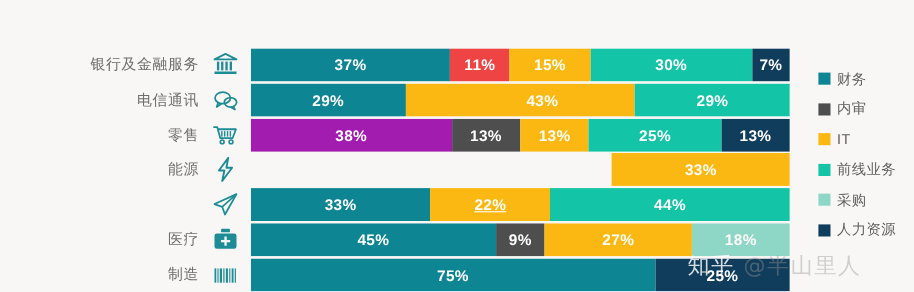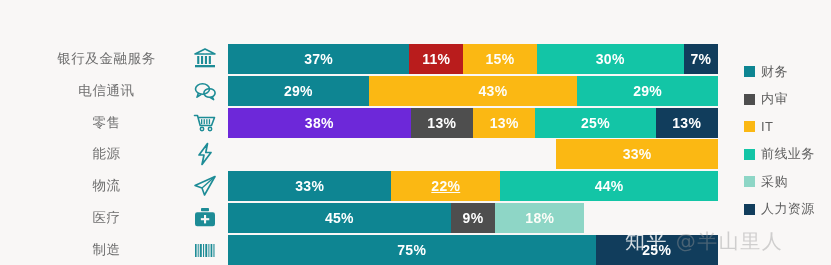--- a/index.html
+++ b/index.html
@@ -30,23 +30,23 @@
   }
   .row {
     position: relative;
     height: 30px;
     margin-bottom: 1.8px;
     display: flex;
     align-items: center;
   }
   .row-label {
     position: absolute;
-    left: 16px;
+    left: 0;
     width: 181px;
-    text-align: center;
+    text-align: right;
     font-size: 13.5px;
     color: #6e6e6e;
     letter-spacing: 0.6px;
     white-space: nowrap;
   }
   .row-icon {
     position: absolute;
     left: 190px;
     width: 30px;
     height: 30px;
@@ -137,21 +137,21 @@
             <rect x="5.2" y="10" width="2.1" height="8" fill="#1d8c96"></rect>
             <rect x="9" y="10" width="2.1" height="8" fill="#1d8c96"></rect>
             <rect x="12.9" y="10" width="2.1" height="8" fill="#1d8c96"></rect>
             <rect x="16.8" y="10" width="2.1" height="8" fill="#1d8c96"></rect>
             <rect x="3" y="19" width="20" height="2.3" fill="#1d8c96"></rect>
             <circle cx="13" cy="6.2" r="1" fill="#f9f7f6"></circle>
           </svg>
         </div>
         <div class="bar">
           <div class="seg" style="background: rgb(14, 133, 146); flex: 0 0 37%;">37%</div>
-          <div class="seg" style="background: #b91c1c; flex: 0 0 11%;">11%</div>
+          <div class="seg" style="background: #ef4444; flex: 0 0 11%;">11%</div>
           <div class="seg lightbg" style="background: rgb(251, 184, 19); flex: 0 0 15%;">15%</div>
           <div class="seg" style="background: rgb(19, 197, 166); flex: 0 0 30%;">30%</div>
           <div class="seg" style="background: rgb(17, 61, 92); flex: 0 0 7%;">7%</div>
         </div>
       </div>
       <div class="row">
         <div class="row-label">电信通讯</div>
         <div class="row-icon">
           <svg width="26" height="26" viewBox="0 0 26 26">
             <ellipse cx="10.5" cy="11" rx="7" ry="5.2" fill="none" stroke="#1d8c96" stroke-width="1.6"></ellipse>
@@ -173,41 +173,40 @@
             <path d="M2.5 5.5 L5.5 5.5 L8.2 15.5 L19.5 15.5 L22.5 7.5 L6.2 7.5" fill="none" stroke="#1d8c96" stroke-width="1.6" stroke-linejoin="round" stroke-linecap="round"></path>
             <rect x="9" y="9.2" width="1.3" height="5" fill="#1d8c96"></rect>
             <rect x="11.6" y="9.2" width="1.3" height="5" fill="#1d8c96"></rect>
             <rect x="14.2" y="9.2" width="1.3" height="5" fill="#1d8c96"></rect>
             <rect x="16.8" y="9.2" width="1.3" height="5" fill="#1d8c96"></rect>
             <circle cx="10" cy="19" r="1.7" fill="none" stroke="#1d8c96" stroke-width="1.5"></circle>
             <circle cx="18" cy="19" r="1.7" fill="none" stroke="#1d8c96" stroke-width="1.5"></circle>
           </svg>
         </div>
         <div class="bar">
-          <div class="seg" style="background: #6d28d9; flex: 0 0 37.2549%;">38%</div>
+          <div class="seg" style="background: #a21caf; flex: 0 0 37.2549%;">38%</div>
           <div class="seg" style="background: rgb(78, 78, 78); flex: 0 0 12.7451%;">13%</div>
           <div class="seg lightbg" style="background: rgb(251, 184, 19); flex: 0 0 12.7451%;">13%</div>
           <div class="seg" style="background: rgb(19, 197, 166); flex: 0 0 24.5098%;">25%</div>
           <div class="seg" style="background: rgb(17, 61, 92); flex: 0 0 12.7451%;">13%</div>
         </div>
       </div>
       <div class="row">
         <div class="row-label">能源</div>
         <div class="row-icon">
           <svg width="26" height="26" viewBox="0 0 26 26">
             <path d="M15.5 2.5 L7 14 L12 14 L10 23.5 L19 11.5 L13.8 11.5 Z" fill="none" stroke="#1d8c96" stroke-width="1.7" stroke-linejoin="round"></path>
           </svg>
         </div>
         <div class="bar">
           <div class="seg" style="background: rgb(14, 133, 146); flex: 0 0 67%; margin-top: 36px;">67%</div>
           <div class="seg lightbg" style="background: rgb(251, 184, 19); flex: 0 0 33%;">33%</div>
         </div>
       </div>
       <div class="row">
-        <div class="row-label">物流</div>
         <div class="row-icon">
           <svg width="26" height="26" viewBox="0 0 26 26">
             <path d="M23 3.5 L3 12.5 L10 15 L12.5 22 Z" fill="none" stroke="#1d8c96" stroke-width="1.6" stroke-linejoin="round"></path>
             <path d="M23 3.5 L10 15" fill="none" stroke="#1d8c96" stroke-width="1.4"></path>
           </svg>
         </div>
         <div class="bar">
           <div class="seg" style="background: rgb(14, 133, 146); flex: 0 0 33.3333%;">33%</div>
           <div class="seg lightbg" style="background: rgb(251, 184, 19); flex: 0 0 22.2222%; text-decoration: underline;">22%</div>
           <div class="seg" style="background: rgb(19, 197, 166); flex: 0 0 44.4444%;">44%</div>
@@ -219,20 +218,21 @@
           <svg width="26" height="26" viewBox="0 0 26 26">
             <rect x="9" y="3" width="8" height="3.2" rx="0.8" fill="#1d8c96"></rect>
             <rect x="3" y="7.2" width="20" height="14" rx="2.2" fill="#1d8c96"></rect>
             <rect x="12" y="10" width="2.1" height="8.4" fill="#f9f7f6"></rect>
             <rect x="8.85" y="13.15" width="8.4" height="2.1" fill="#f9f7f6"></rect>
           </svg>
         </div>
         <div class="bar">
           <div class="seg" style="background: rgb(14, 133, 146); flex: 0 0 45.4545%;">45%</div>
           <div class="seg" style="background: rgb(78, 78, 78); flex: 0 0 9.09091%;">9%</div>
+          <div class="seg lightbg" style="background: rgb(251, 184, 19); flex: 0 0 27.2727%;">27%</div>
           <div class="seg lightbg" style="background: rgb(142, 214, 198); flex: 0 0 18.1818%;">18%</div>
         </div>
       </div>
       <div class="row">
         <div class="row-label">制造</div>
         <div class="row-icon">
           <svg width="26" height="26" viewBox="0 0 26 26">
             <rect x="3" y="7" width="1.6" height="13" fill="#1d8c96"></rect>
             <rect x="5.7" y="7" width="1" height="13" fill="#1d8c96"></rect>
             <rect x="7.8" y="7" width="2" height="13" fill="#1d8c96"></rect>

